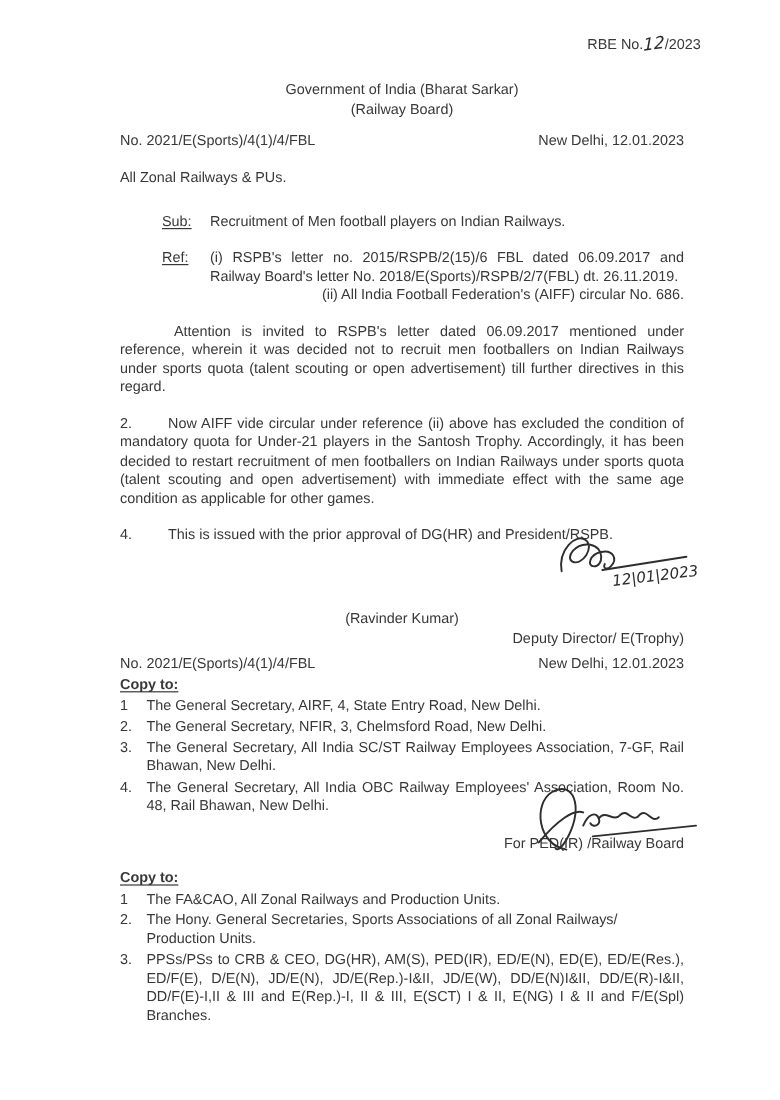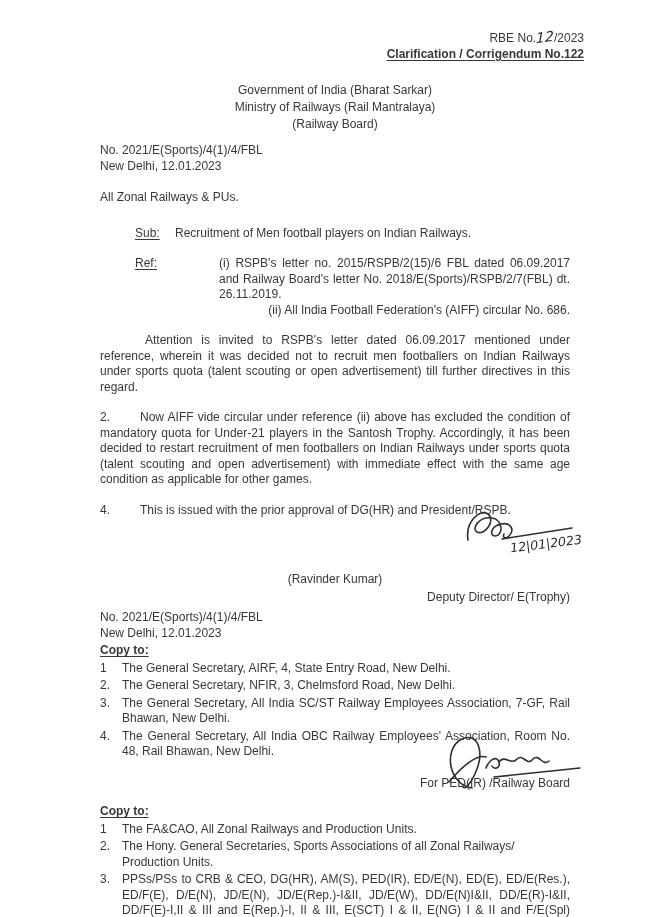--- a/index.html
+++ b/index.html
@@ -18,27 +18,27 @@
   .right{text-align:right;}
   .center{text-align:center;}
   .u{text-decoration:underline;text-underline-offset:2px;}
   .b{font-weight:bold;}
   .justify{text-align:justify;}
   .rbe-block{margin-right:-14px;}
   .rbe-line{white-space:nowrap;}
   .hand{font-style:italic;font-family:"DejaVu Sans",sans-serif;color:#2b2b2b;display:inline-block;}
   .hand-rbe{transform:rotate(-8deg) skewX(-8deg);font-size:14px;}
   .header-block{margin-top:20px;line-height:17px;}
-  .file-line{display:flex;justify-content:space-between;margin-top:10px;flex-direction:column;}
+  .file-line{display:flex;justify-content:space-between;margin-top:10px;}
   .addressee{margin-top:16px;}
   .labelled{display:flex;margin-left:35px;}
   .labelled .lab{flex:0 0 40px;}
   .labelled .cont{flex:1;}
   .sub-block{margin-top:20px;align-items:flex-end;}
-  .ref-block{margin-top:15px;gap:44px;}
+  .ref-block{margin-top:15px;}
   .ref-item2{text-align:right;}
   .para{margin-top:15px;}
   .indent1{text-indent:45px;}
   .pnum{display:inline-block;width:40px;text-indent:0;}
   .sig1-wrap{position:relative;height:62px;margin-top:-8px;}
   .sig1-svg{position:absolute;right:-8px;top:-6px;}
   .sig1-date{position:absolute;right:-12px;top:26px;transform:rotate(-7deg);font-size:12.5px;}
   .sign-name{margin-top:0;text-align:center;}
   .sign-title{margin-top:2px;}
   .copy-heading{margin-top:2px;}
@@ -52,26 +52,24 @@
   .copy2-heading{margin-top:13px;}
   svg path{fill:none;stroke:#2e2e2e;stroke-width:1.6;stroke-linecap:round;stroke-linejoin:round;}
 </style>
 </head>
 <body>
 
 <div class="page">
 
   <div class="rbe-block right">
     <div class="rbe-line"><span>RBE No.</span><span class="hand hand-rbe">12</span><span>/2023</span></div>
-    <div class="u b">Clarification / Corrigendum No.122</div>
   </div>
 
   <div class="header-block center">
     <div>Government of India (Bharat Sarkar)</div>
-    <div>Ministry of Railways (Rail Mantralaya)</div>
     <div>(Railway Board)</div>
   </div>
 
   <div class="file-line">
     <span>No. 2021/E(Sports)/4(1)/4/FBL</span>
     <span>New Delhi,  12.01.2023</span>
   </div>
 
   <div class="addressee">
     <div>All Zonal Railways &amp; PUs.</div>

